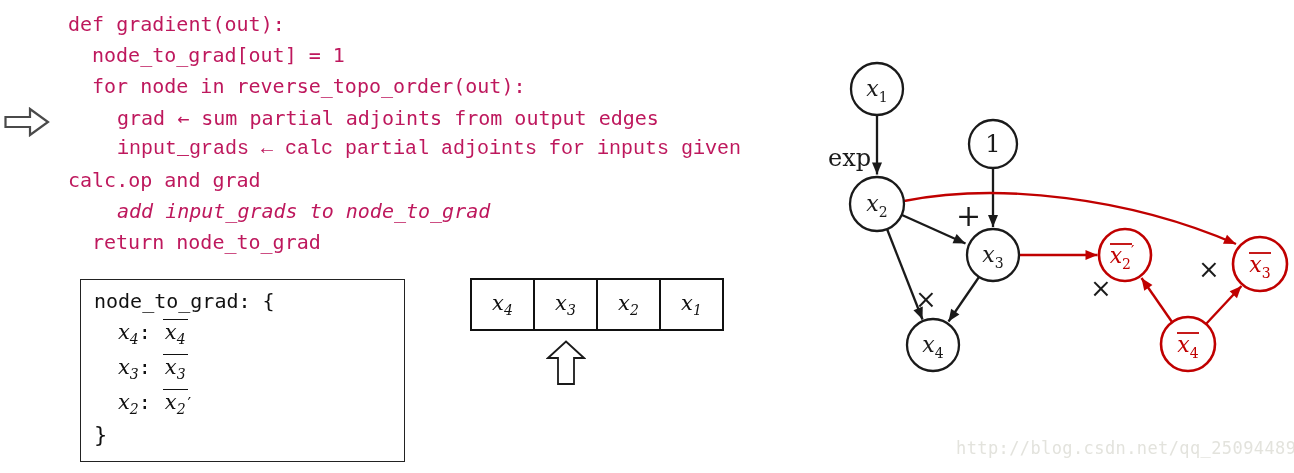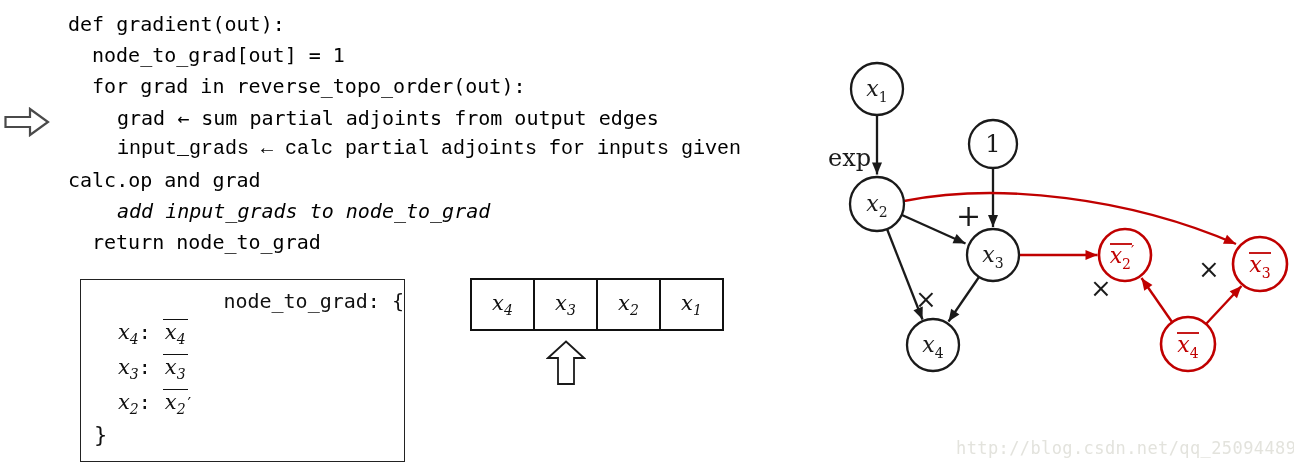--- a/index.html
+++ b/index.html
@@ -1,24 +1,24 @@
 <!DOCTYPE html>
 <html><head>
 <meta charset="utf-8">
 <style>
   html,body{margin:0;padding:0;}
   body{width:1294px;height:473px;background:#ffffff;overflow:hidden;position:relative;
        font-family:"DejaVu Sans Mono", monospace;color:#111;}
   .abs{position:absolute;}
   
-  .code-line{position:absolute;font-size:20px;line-height:22px;white-space:pre;color:#000000;}
+  .code-line{position:absolute;font-size:20px;line-height:22px;white-space:pre;color:#be185d;}
   
   .grad-box{position:absolute;left:80px;top:279px;width:325px;height:183px;
             border:1.6px solid #222;box-sizing:border-box;background:#fff;}
-  .grad-box .title{padding:7px 0 0 13px;font-size:20px;height:28px;line-height:28px;text-align:right;}
+  .grad-box .title{padding:7px 0 0 13px;font-size:20px;height:28px;line-height:28px;}
   .grad-row{padding-left:37px;height:35px;line-height:35px;font-size:20px;display:flex;align-items:baseline;}
   .grad-box .closing{padding-left:13px;font-size:22px;line-height:30px;}
   .mi{font-family:"DejaVu Serif", serif;font-style:italic;font-size:21px;}
   .msub{font-family:"DejaVu Serif", serif;font-style:italic;font-size:14px;vertical-align:-5px;}
   .colon{font-size:20px;margin-right:12px;}
   .oline{display:inline-block;border-top:1.7px solid #111;line-height:1.05;padding:1px 2px 0 2px;}
   .prime{font-family:"DejaVu Serif", serif;font-size:16px;vertical-align:8px;}
   
   .topo{position:absolute;left:470px;top:278px;display:flex;border:2px solid #111;background:#fff;}
   .topo-cell{width:61px;height:49px;border-right:2px solid #111;display:flex;
@@ -27,21 +27,21 @@
   
   .watermark{position:absolute;left:956px;top:438px;font-size:17px;letter-spacing:0.4px;
              color:#e3e3dd;white-space:pre;}
 </style>
 </head>
 <body>
 
 <div>
   <div class="code-line" style="left:68px;top:13px;">def gradient(out):</div>
   <div class="code-line" style="left:92px;top:44px;">node_to_grad[out] = 1</div>
-  <div class="code-line" style="left:92px;top:75px;">for grad in reverse_topo_order(out):</div>
+  <div class="code-line" style="left:92px;top:75px;">for node in reverse_topo_order(out):</div>
   <div class="code-line" style="left:117px;top:107px;">grad ← sum partial adjoints from output edges</div>
   <div class="code-line" style="left:117px;top:138px;font-family:Liberation Mono, monospace;">input_grads ← calc partial adjoints for inputs given</div>
   <div class="code-line" style="left:68px;top:169px;">calc.op and grad</div>
   <div class="code-line" style="left:117px;top:200px;font-style:italic;">add input_grads to node_to_grad</div>
   <div class="code-line" style="left:92px;top:231px;">return node_to_grad</div>
 </div>
 
 <svg class="abs" style="left:4px;top:106px;" width="47" height="33" viewBox="0 0 47 33">
   <polygon points="1.5,11 26,11 26,3 44,16 26,29 26,21 1.5,21" fill="#ffffff" stroke="#4a4a4a" stroke-width="2.2" stroke-linejoin="miter"></polygon>
 </svg>

